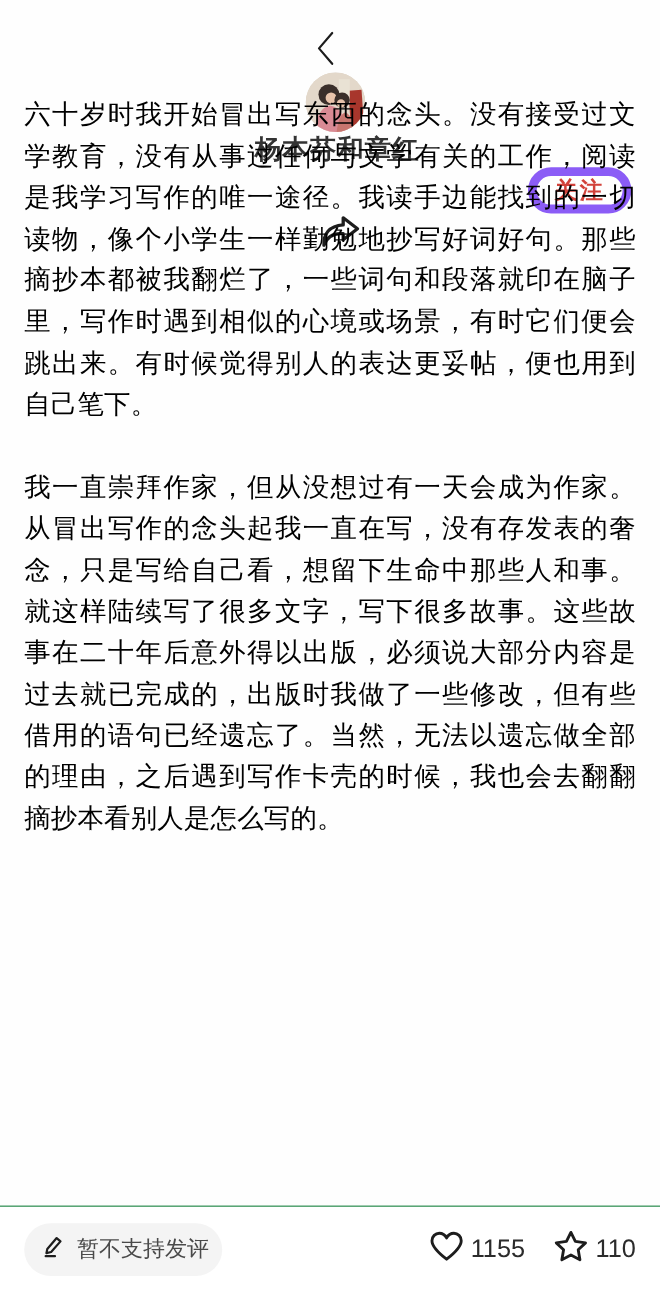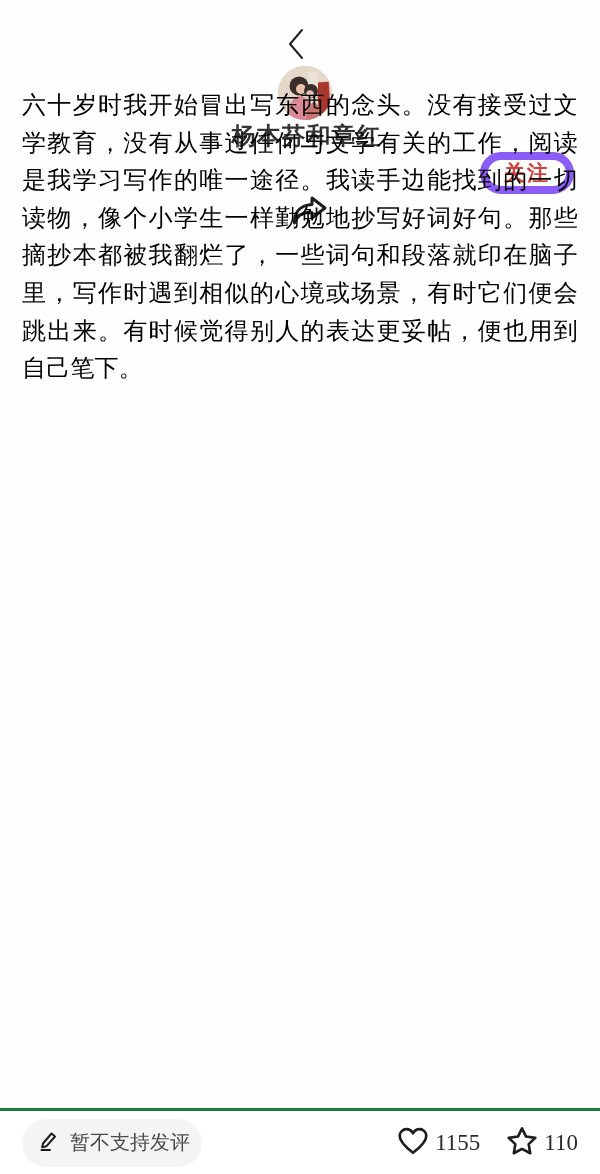--- a/index.html
+++ b/index.html
@@ -53,35 +53,35 @@
   .post-paragraph {
     font-size: 24px; line-height: 37.6px;
     letter-spacing: 0.2px;
     color: #000000;
     margin-bottom: 38px;
     text-align: justify;
   }
   
   .footer {
     position: absolute; left: 0; bottom: 0;
-    width: 100%; height: 66px;
+    width: 100%; height: 78px;
     background: #fff;
-    border-top: 3px solid #15803d;
+    border-top: 1px solid #15803d;
     display: flex; align-items: center;
     padding: 0 22px;
   }
   .comment-pill {
     display: flex; align-items: center;
     width: 180px; height: 48px;
     background: #f4f4f4; border-radius: 24px;
     padding: 0 16px; gap: 10px;
     cursor: default;
   }
   .comment-pill-text { font-size: 20px; color: #4a4a4a; white-space: nowrap; }
-  .stats { margin-left: auto; display: flex; align-items: center; font-family: Liberation Serif, serif; }
+  .stats { margin-left: auto; display: flex; align-items: center; }
   .stat-group { display: flex; align-items: center; gap: 6px; margin-left: 26px; cursor: pointer; }
   .stat-count { font-size: 23px; color: #2b2b2b; }
   .icon-stroke { stroke: #1d1d1d; fill: none; stroke-width: 2; stroke-linecap: round; stroke-linejoin: round; }
 </style>
 </head>
 <body>
 
 <div class="screen">
 
   <div class="navbar">
@@ -115,20 +115,21 @@
       <span>
         <svg width="38" height="36" viewBox="0 0 38 36">
           <path d="M22 4 L35 14 L22 24 L22 18.5 C 12 17.5, 7 22, 4.5 29 C 4 19, 9 11.5, 22 10.5 Z" fill="none" stroke="#1d1d1d" stroke-width="3" stroke-linejoin="round"></path>
         </svg>
       </span>
     </div>
   </div>
 
   <div class="content">
     <p class="post-paragraph">六十岁时我开始冒出写东西的念头。没有接受过文学教育，没有从事过任何与文学有关的工作，阅读是我学习写作的唯一途径。我读手边能找到的一切读物，像个小学生一样勤勉地抄写好词好句。那些摘抄本都被我翻烂了，一些词句和段落就印在脑子里，写作时遇到相似的心境或场景，有时它们便会跳出来。有时候觉得别人的表达更妥帖，便也用到自己笔下。</p>
+    <p class="post-paragraph">我一直崇拜作家，但从没想过有一天会成为作家。从冒出写作的念头起我一直在写，没有存发表的奢念，只是写给自己看，想留下生命中那些人和事。就这样陆续写了很多文字，写下很多故事。这些故事在二十年后意外得以出版，必须说大部分内容是过去就已完成的，出版时我做了一些修改，但有些借用的语句已经遗忘了。当然，无法以遗忘做全部的理由，之后遇到写作卡壳的时候，我也会去翻翻摘抄本看别人是怎么写的。</p>
   </div>
 
   <div class="footer">
 
     <div class="comment-pill">
       <span>
         <svg width="22" height="22" viewBox="0 0 22 22">
           <path d="M5 13.5 L13.5 3.5 L17 6.5 L8.5 16.2 L4.2 17.2 Z" class="icon-stroke" stroke="#555" stroke-width="1.8"></path>
           <line x1="3.5" y1="20" x2="12" y2="20" class="icon-stroke" stroke="#555" stroke-width="1.8"></line>
         </svg>

